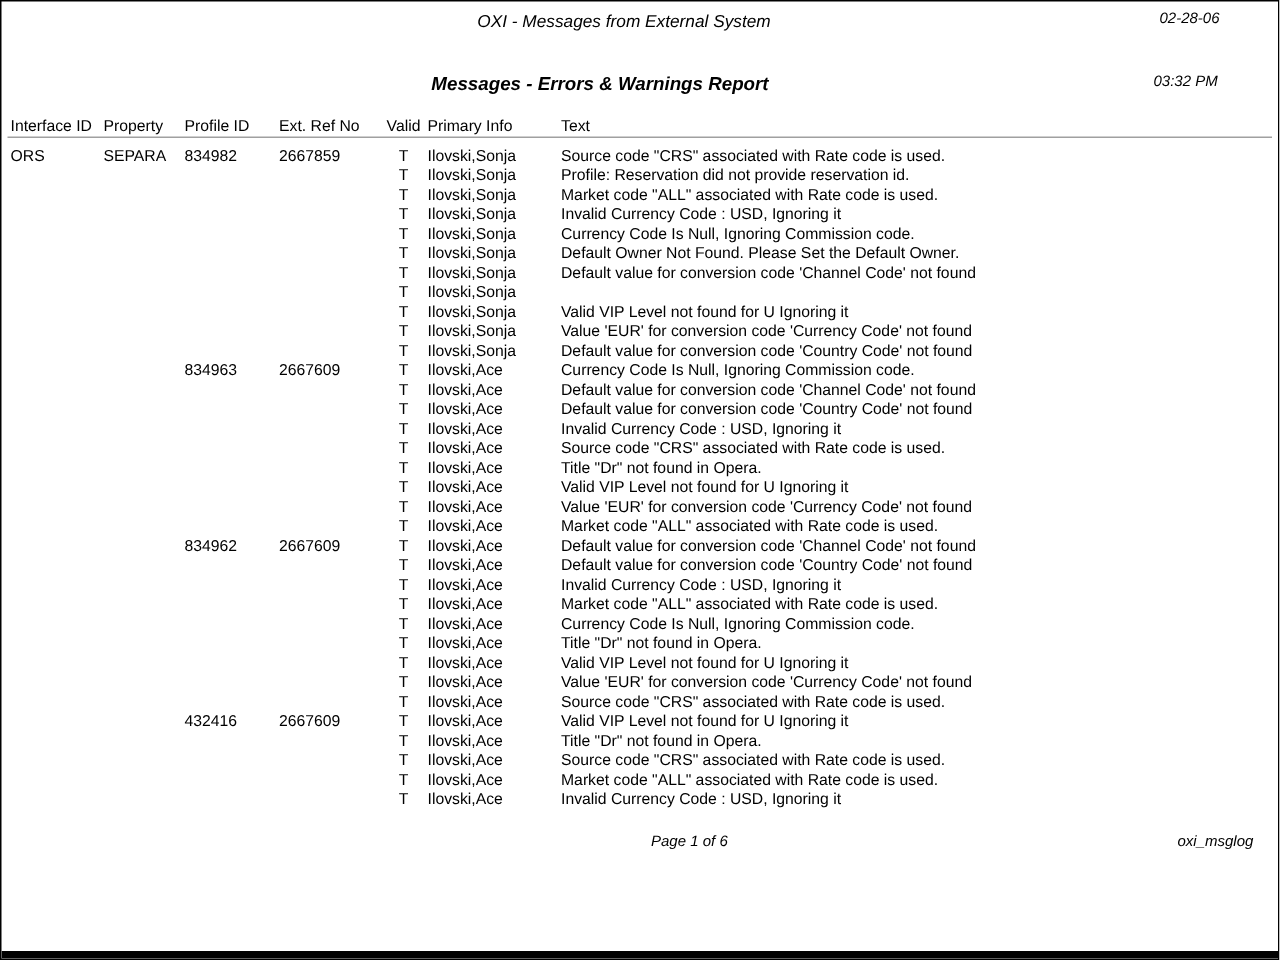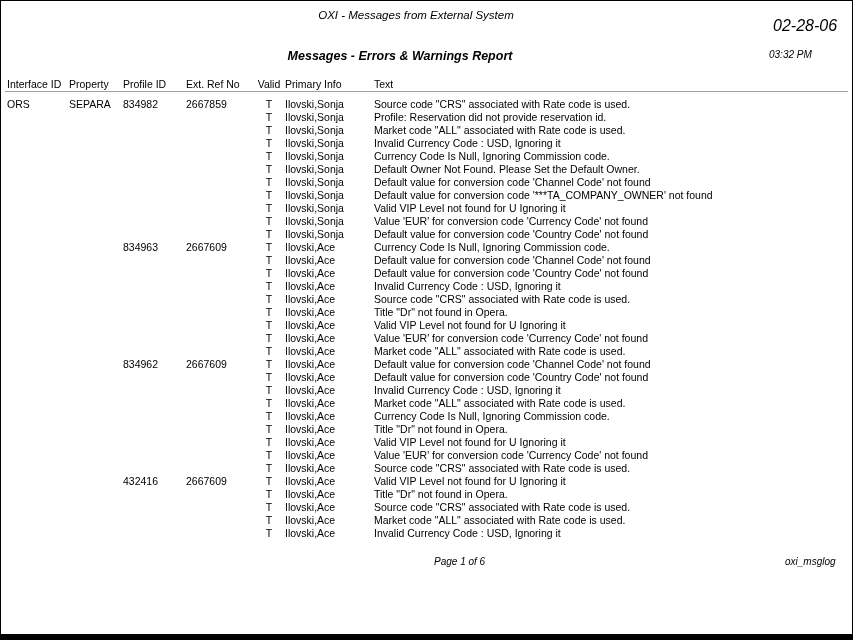--- a/index.html
+++ b/index.html
@@ -5,21 +5,21 @@
   html, body { margin:0; padding:0; background:#ffffff; }
   .page {
     position:relative; width:853px; height:640px; box-sizing:border-box;
     border:1px solid #000; background:#ffffff; overflow:hidden;
     font-family:"Liberation Sans", sans-serif; color:#000;
   }
   .report-title {
     position:absolute; top:8px; left:0; right:53px; text-align:center;
     font-style:italic; font-size:11.5px; white-space:nowrap;padding-left:32px;
   }
-  .report-date { position:absolute; top:16px; left:772px; font-style:italic; font-size:16px; }
+  .report-date { position:absolute; top:6px; left:772px; font-style:italic; font-size:10px; }
   .report-subtitle {
     position:absolute; top:48px; left:0; right:53px; text-align:center;
     font-style:italic; font-weight:bold; font-size:12.5px; white-space:nowrap;
   }
   .report-time { position:absolute; top:48px; left:768px; font-style:italic; font-size:10px; }
 
   .col-headers { position:absolute; top:77px; left:0; right:0; height:13px; font-weight:normal; }
   .header-rule { position:absolute; top:90px; left:4px; right:4px; height:1px; background:#a0a0a0; }
   .table-body { position:absolute; top:97px; left:0; right:0; }
 
@@ -125,21 +125,20 @@
         <span class="cell c-primary">Ilovski,Sonja</span>
         <span class="cell c-text">Default value for conversion code 'Channel Code' not found</span>
       </div>
       <div class="row">
         <span class="cell c-interface"></span>
         <span class="cell c-property"></span>
         <span class="cell c-msgid"></span>
         <span class="cell c-extref"></span>
         <span class="cell c-type">T</span>
         <span class="cell c-primary">Ilovski,Sonja</span>
-        <span class="cell c-text">Default value for conversion code '***TA_COMPANY_OWNER' not found</span>
       </div>
       <div class="row">
         <span class="cell c-interface"></span>
         <span class="cell c-property"></span>
         <span class="cell c-msgid"></span>
         <span class="cell c-extref"></span>
         <span class="cell c-type">T</span>
         <span class="cell c-primary">Ilovski,Sonja</span>
         <span class="cell c-text">Valid VIP Level not found for U Ignoring it</span>
       </div>

